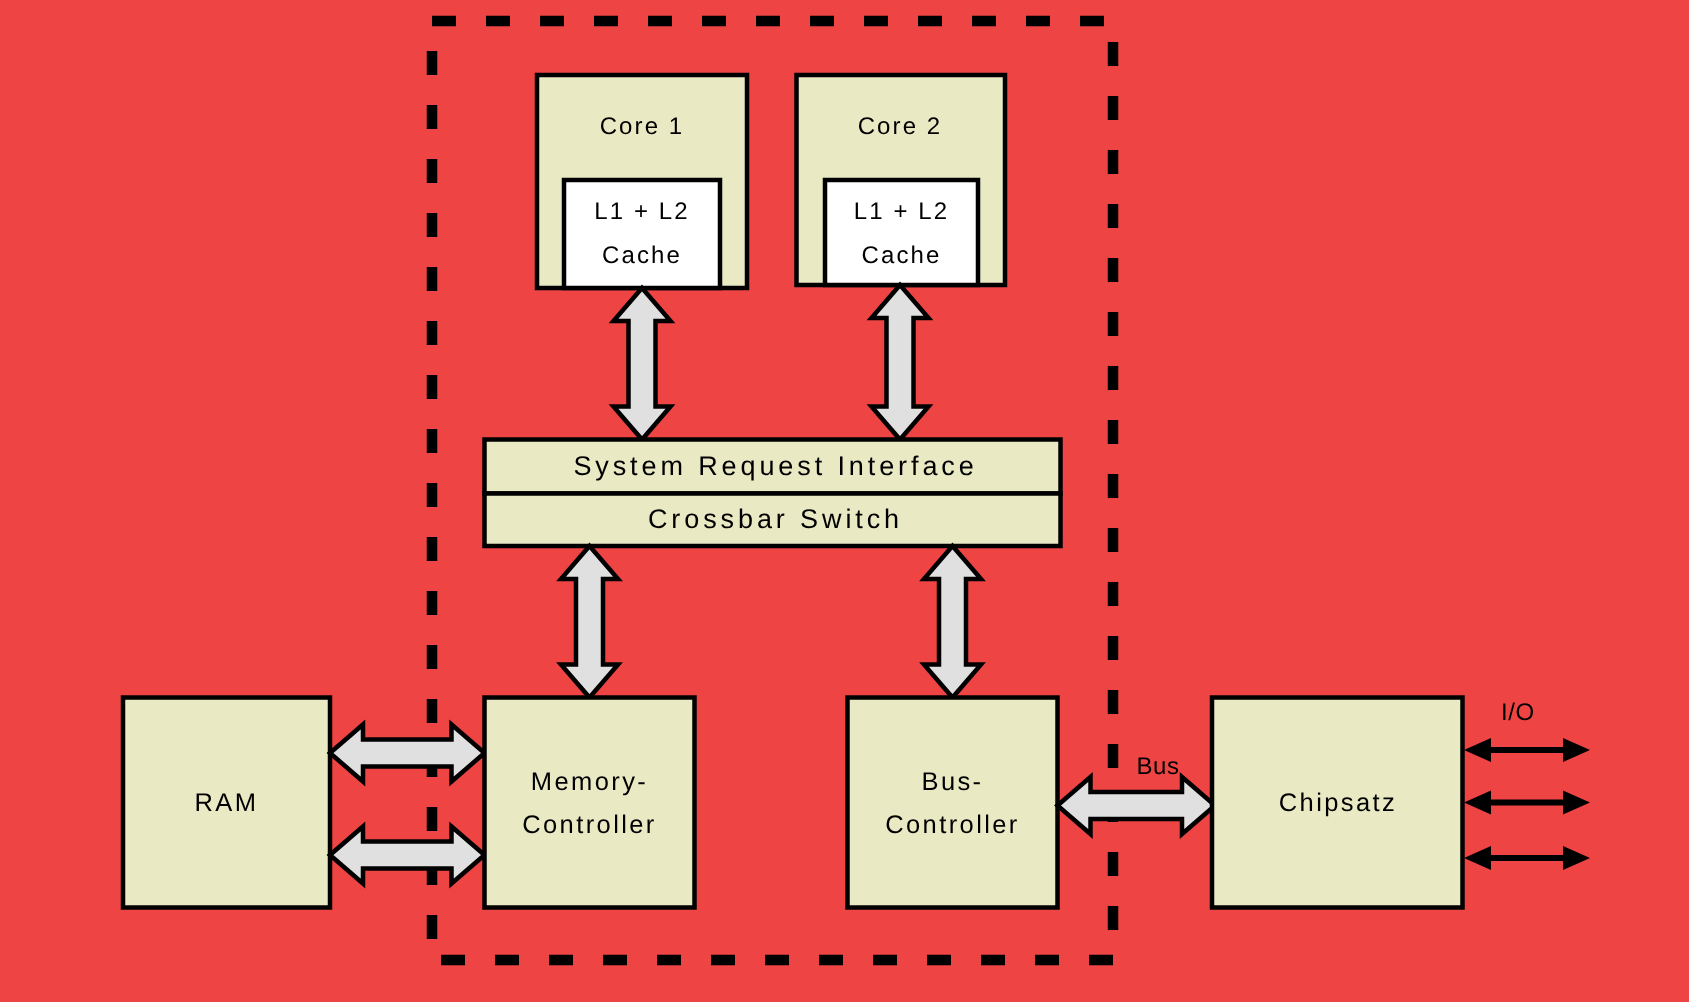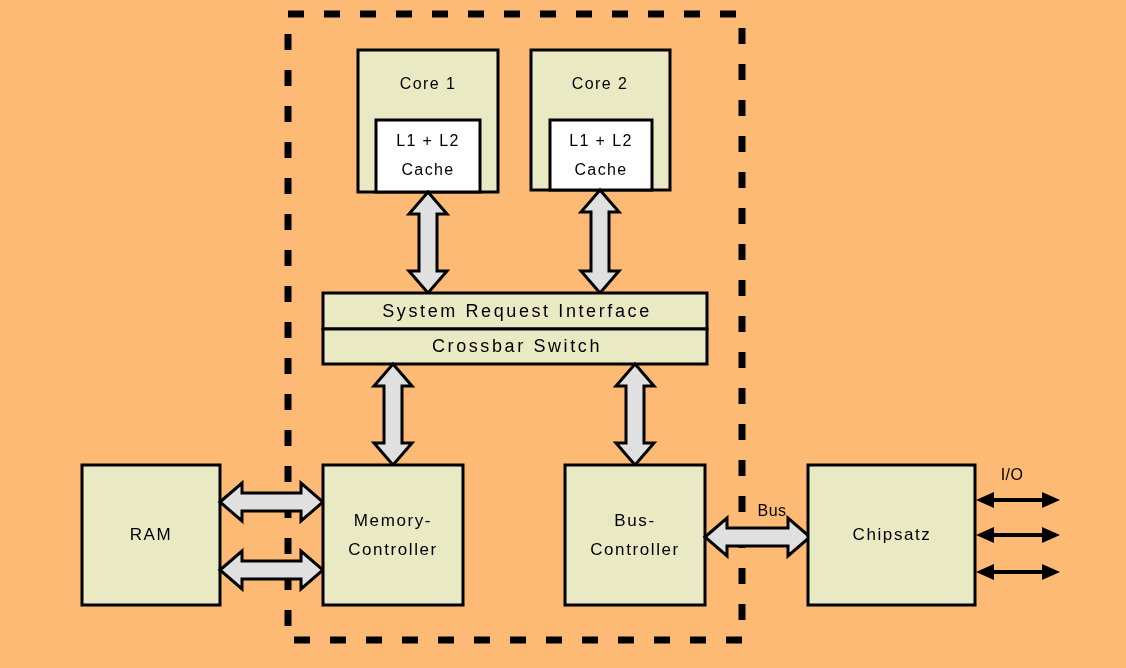--- a/index.html
+++ b/index.html
@@ -7,21 +7,21 @@
     padding: 0;
     background: #ffffff;
   }
   body {
     font-family: "Liberation Sans", sans-serif;
   }
   #diagram-root {
     position: relative;
     width: 1126px;
     height: 668px;
-    background: #fdba74;
+    background: #ef4444;
     overflow: hidden;
   }
   svg.diagram {
     display: block;
     width: 1126px;
     height: 668px;
   }
   .box-label {
     font-family: "Liberation Sans", sans-serif;
     font-size: 17px;

